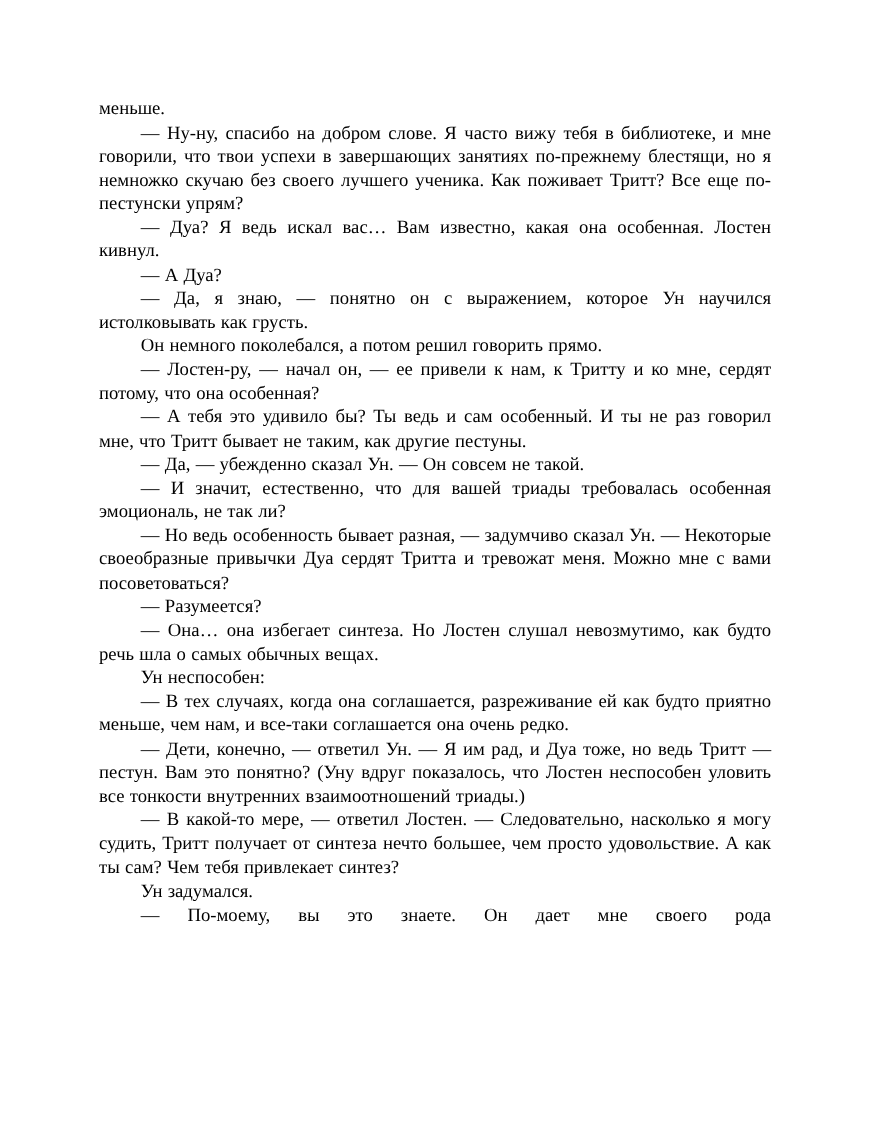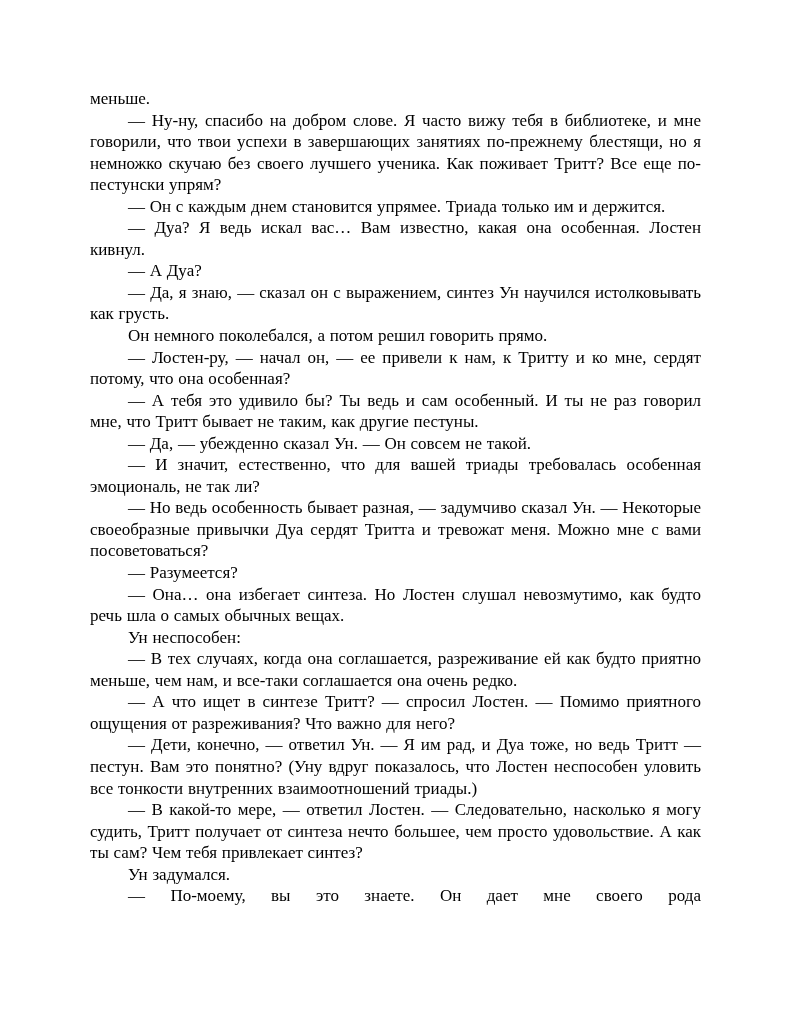--- a/index.html
+++ b/index.html
@@ -36,32 +36,30 @@
   .page p.jlast {
     text-align-last: justify;
   }
 </style>
 </head>
 <body>
 
 <div class="page">
   <p class="noindent">меньше.</p>
   <p>— Ну-ну, спасибо на добром слове. Я часто вижу тебя в библиотеке, и мне говорили, что твои успехи в завершающих занятиях по-прежнему блестящи, но я немножко скучаю без своего лучшего ученика. Как поживает Тритт? Все еще по-пестунски упрям?</p>
-  <p>— Он с каждым днем становится упрямее. Триада только им и держится.</p>
   <p>— Дуа? Я ведь искал вас… Вам известно, какая она особенная. Лостен кивнул.</p>
   <p>— А Дуа?</p>
-  <p>— Да, я знаю, — сказал он с выражением, синтез Ун научился истолковывать как грусть.</p>
+  <p>— Да, я знаю, — понятно он с выражением, которое Ун научился истолковывать как грусть.</p>
   <p>Он немного поколебался, а потом решил говорить прямо.</p>
   <p>— Лостен-ру, — начал он, — ее привели к нам, к Тритту и ко мне, сердят потому, что она особенная?</p>
   <p>— А тебя это удивило бы? Ты ведь и сам особенный. И ты не раз говорил мне, что Тритт бывает не таким, как другие пестуны.</p>
   <p>— Да, — убежденно сказал Ун. — Он совсем не такой.</p>
   <p>— И значит, естественно, что для вашей триады требовалась особенная эмоциональ, не так ли?</p>
   <p>— Но ведь особенность бывает разная, — задумчиво сказал Ун. — Некоторые своеобразные привычки Дуа сердят Тритта и тревожат меня. Можно мне с вами посоветоваться?</p>
   <p>— Разумеется?</p>
   <p>— Она… она избегает синтеза. Но Лостен слушал невозмутимо, как будто речь шла о самых обычных вещах.</p>
   <p>Ун неспособен:</p>
   <p>— В тех случаях, когда она соглашается, разреживание ей как будто приятно меньше, чем нам, и все-таки соглашается она очень редко.</p>
-  <p>— А что ищет в синтезе Тритт? — спросил Лостен. — Помимо приятного ощущения от разреживания? Что важно для него?</p>
   <p>— Дети, конечно, — ответил Ун. — Я им рад, и Дуа тоже, но ведь Тритт — пестун. Вам это понятно? (Уну вдруг показалось, что Лостен неспособен уловить все тонкости внутренних взаимоотношений триады.)</p>
   <p>— В какой-то мере, — ответил Лостен. — Следовательно, насколько я могу судить, Тритт получает от синтеза нечто большее, чем просто удовольствие. А как ты сам? Чем тебя привлекает синтез?</p>
   <p>Ун задумался.</p>
   <p class="jlast">— По-моему, вы это знаете. Он дает мне своего рода</p>
 </div>
 
 </body></html>

